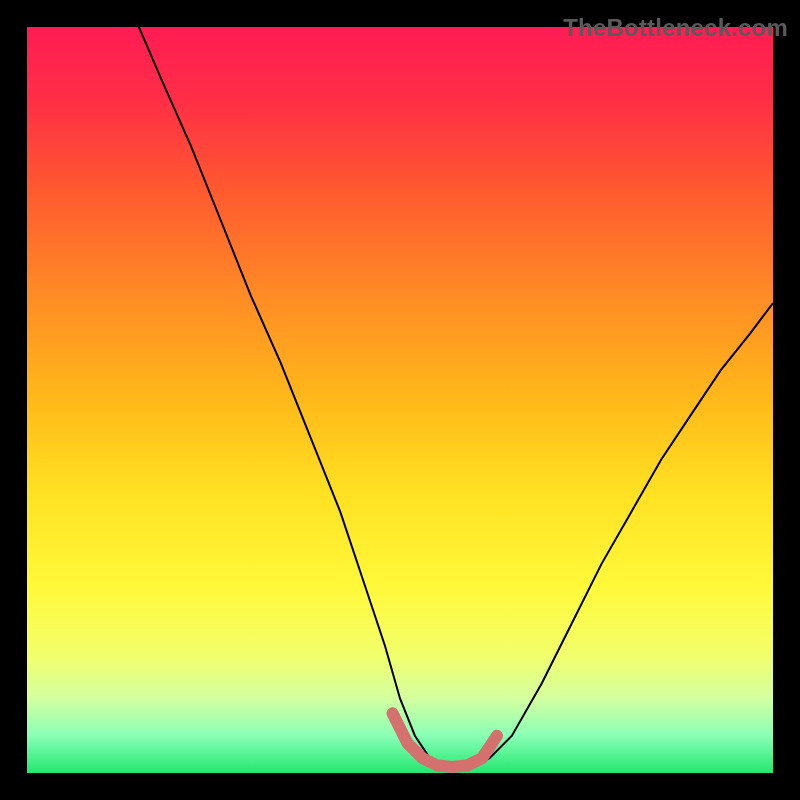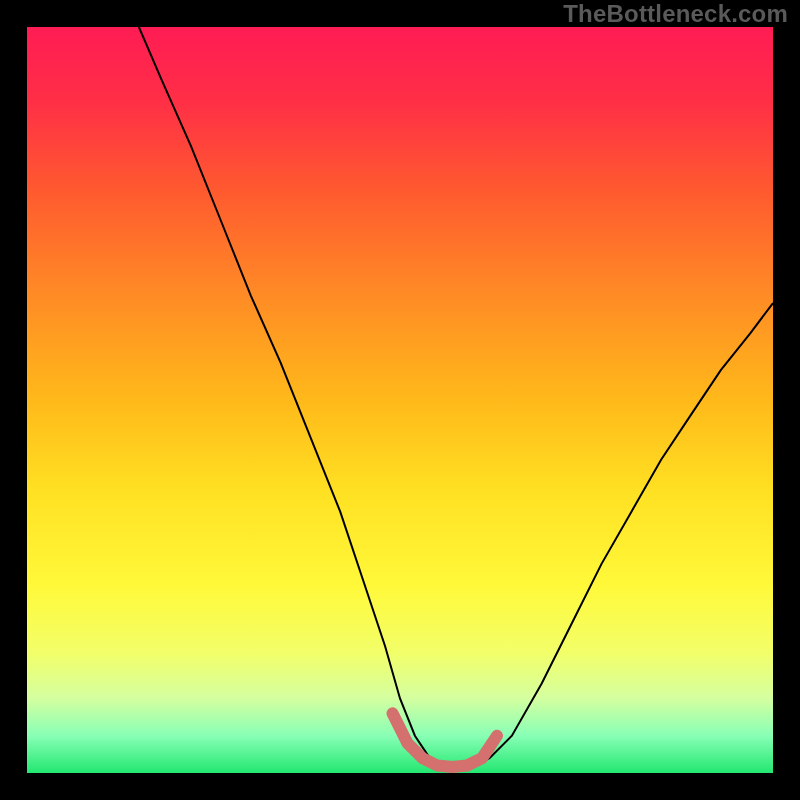--- a/index.html
+++ b/index.html
@@ -19,21 +19,21 @@
   .plot {
     position: absolute;
     left: 27px;
     top: 27px;
     width: 746px;
     height: 746px;
     overflow: hidden;
   }
   .watermark {
     position: absolute;
-    top: 0;
+    top: 14px;
     right: 12px;
     font-family: Arial, Helvetica, sans-serif;
     font-size: 24px;
     font-weight: 600;
     color: #5a5a5a;
     letter-spacing: 0.2px;
   }
   svg {
     display: block;
   }

